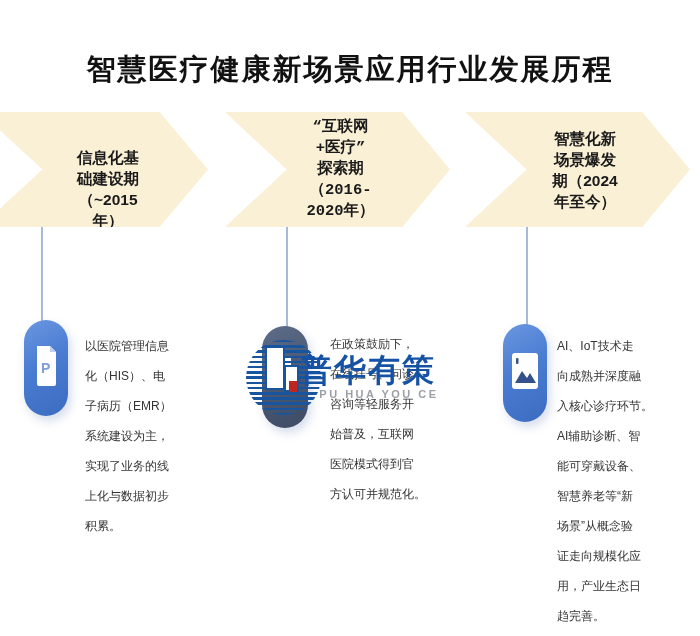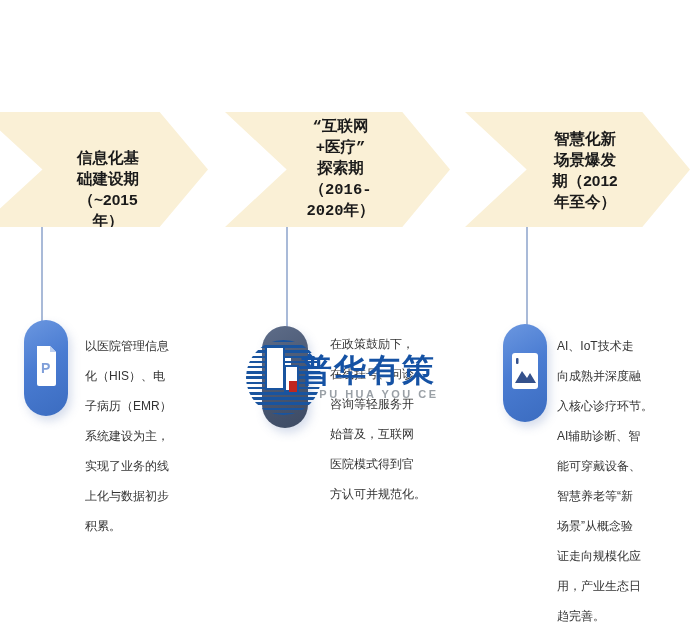--- a/index.html
+++ b/index.html
@@ -81,20 +81,21 @@
     position:absolute; left:303px; top:388px; width:152px; z-index:6;
     text-align:center; font-size:11px; font-weight:700;
     color:#9aa0a6; letter-spacing:2.5px; white-space:nowrap;
   }
 </style>
 </head>
 <body>
 
 <div class="canvas">
 
+  <h1 class="title">智慧医疗健康新场景应用行业发展历程</h1>
 
   <div class="arrow arrow-1">
     <div class="arrow-label">信息化基
 础建设期
 （~2015
 年）</div>
   </div>
   <div class="connector connector-1"></div>
   <div class="pill pill-blue pill-1">
     <span>
@@ -134,21 +135,21 @@
   <div class="desc desc-2">在政策鼓励下，
 在线挂号、问诊
 咨询等轻服务开
 始普及，互联网
 医院模式得到官
 方认可并规范化。</div>
 
   <div class="arrow arrow-3">
     <div class="arrow-label">智慧化新
 场景爆发
-期（2012
+期（2024
 年至今）</div>
   </div>
   <div class="connector connector-3"></div>
   <div class="pill pill-blue pill-3">
     <span>
       <svg width="28" height="38" viewBox="0 0 28 38">
         <rect x="1" y="1" width="26" height="36" rx="3" fill="#ffffff"></rect>
         <rect x="5" y="6" width="2.5" height="6" rx="1" fill="#34518c"></rect>
         <path d="M4 31 L11 19 L16 26 L19 21 L25 31 Z" fill="#34518c"></path>
       </svg>

